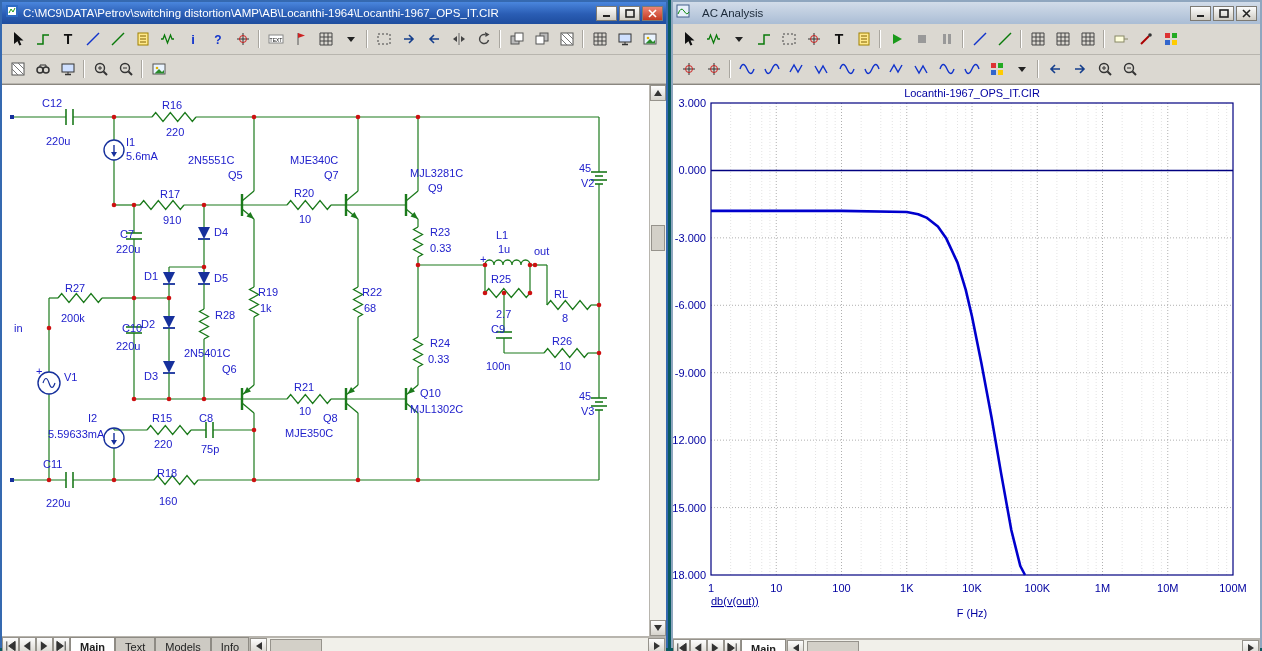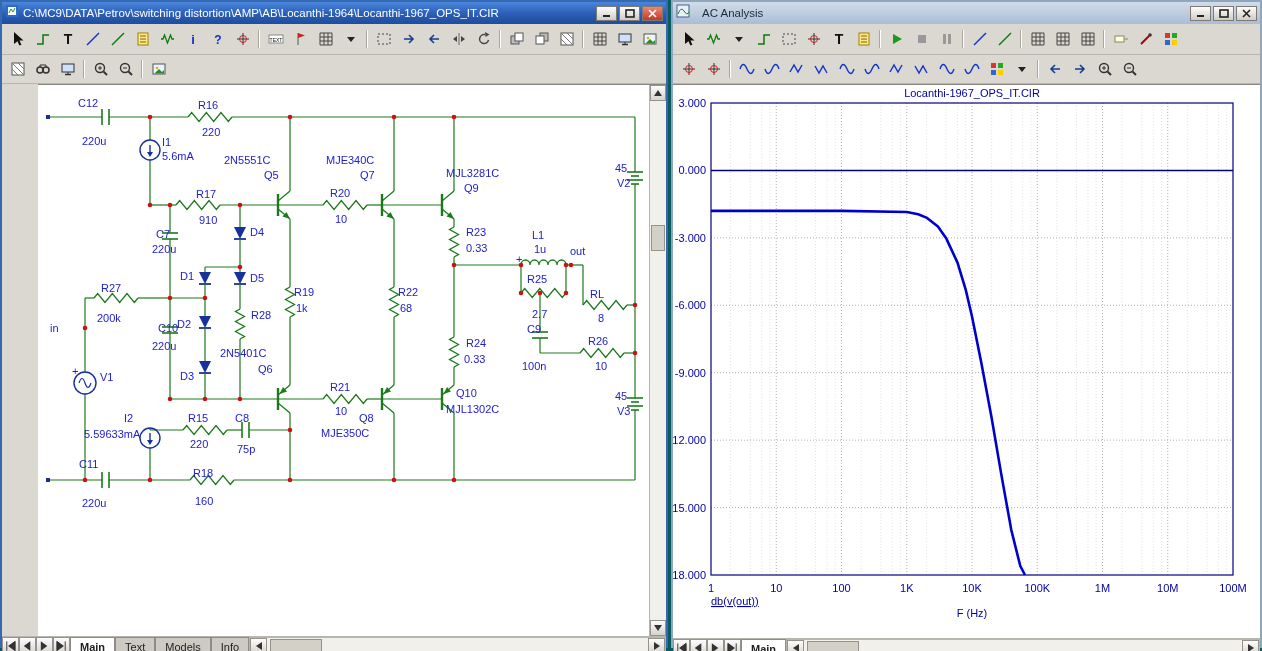--- a/index.html
+++ b/index.html
@@ -13,21 +13,21 @@
   .title-text{font-size:11.5px;white-space:nowrap;overflow:hidden;flex:1;}
   .winbtns{display:flex;gap:2px;}
   .wb{width:21px;height:15px;display:flex;align-items:center;justify-content:center;
       background:linear-gradient(#fdfdfd,#cfccc4);border:1px solid #7d7a73;box-sizing:border-box;}
   .wb.close{background:linear-gradient(#ee8573,#c33a22);}
   .tb{display:flex;align-items:center;padding:1px 3px;background:#dbd8d1;border-bottom:1px solid #b8b5ae;}
   .tb1{height:28px;} .tb2{height:26px;}
   .tbtn{width:23px;height:22px;display:flex;align-items:center;justify-content:center;border:1px solid transparent;}
   .sep{width:1px;height:18px;background:#a9a69f;margin:0 3px;border-right:1px solid #fff;}
   .canvas{position:relative;background:#fff;border-top:1px solid #8a8780;overflow:hidden;}
-  .canvas.leftc{height:551px;margin-left:36px;} .canvas.rightc{height:553px;}
+  .canvas.leftc{height:551px;} .canvas.rightc{height:553px;}
   .vscroll{position:absolute;top:0;right:0;width:16px;height:100%;background:#f1f0ea;border-left:1px solid #b8b5ae;}
   .sarr{width:16px;height:16px;display:flex;align-items:center;justify-content:center;
         background:linear-gradient(#fdfdfd,#d6d3cc);border:1px solid #96938c;box-sizing:border-box;}
   .sarr.bot{position:absolute;bottom:0;}
   .sthumb{position:absolute;left:1px;top:140px;width:14px;height:26px;background:#d3d0c8;border:1px solid #96938c;box-sizing:border-box;}
   .bottomrow{height:18px;display:flex;align-items:stretch;background:#dbd8d1;border-top:1px solid #b8b5ae;}
   .navbtn{width:17px;display:flex;align-items:center;justify-content:center;background:linear-gradient(#fdfdfd,#d6d3cc);
           border:1px solid #96938c;box-sizing:border-box;}
   .tab{display:flex;align-items:center;padding:0 9px;font-size:11px;border:1px solid #8e8b84;border-bottom:none;
        background:#cdcac3;color:#222;}

